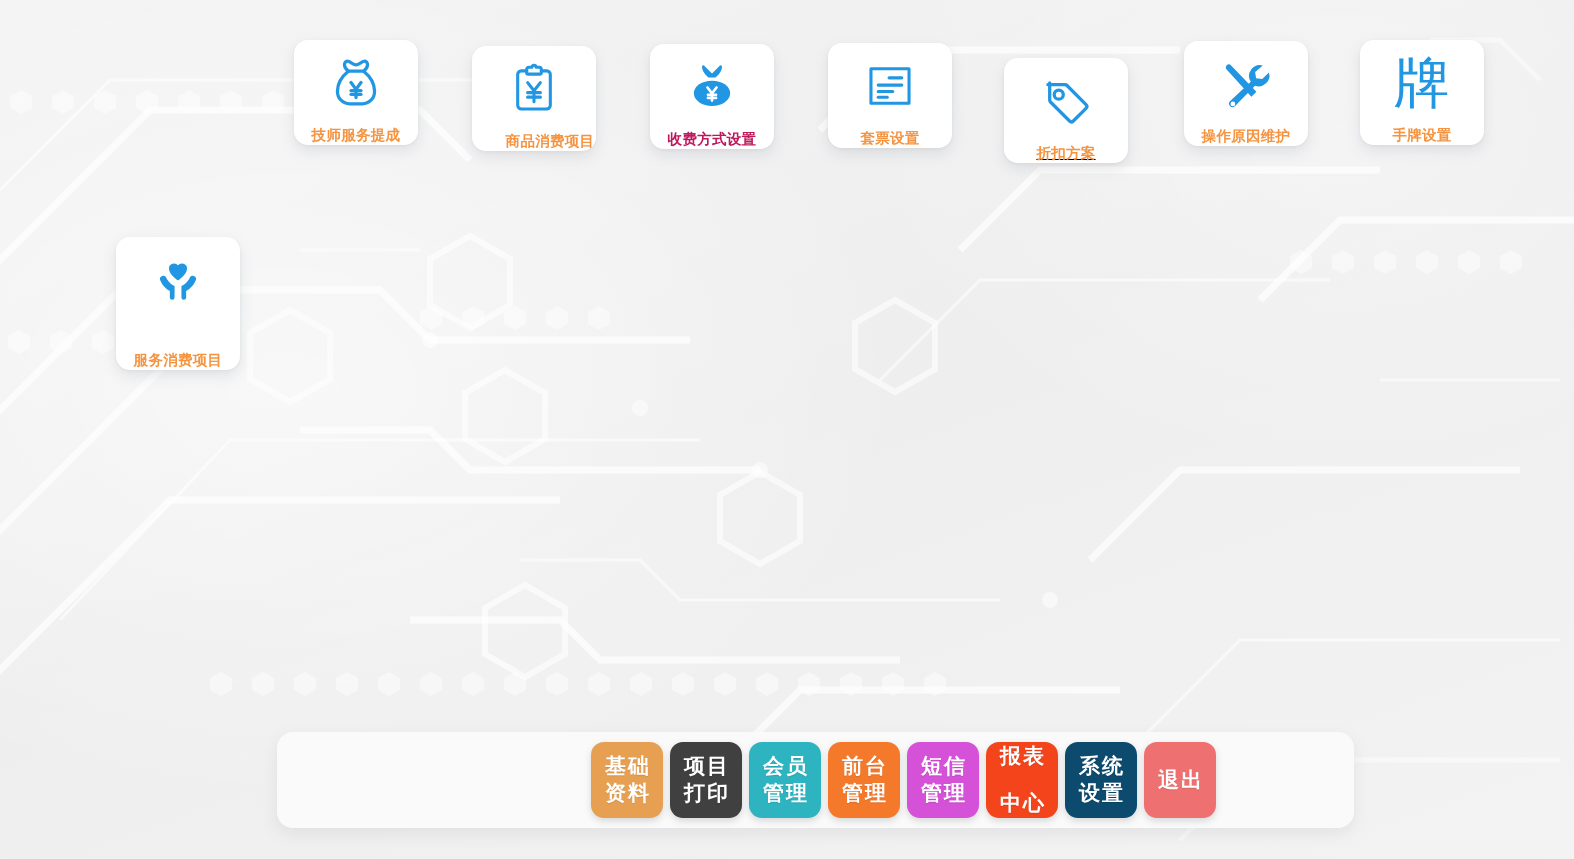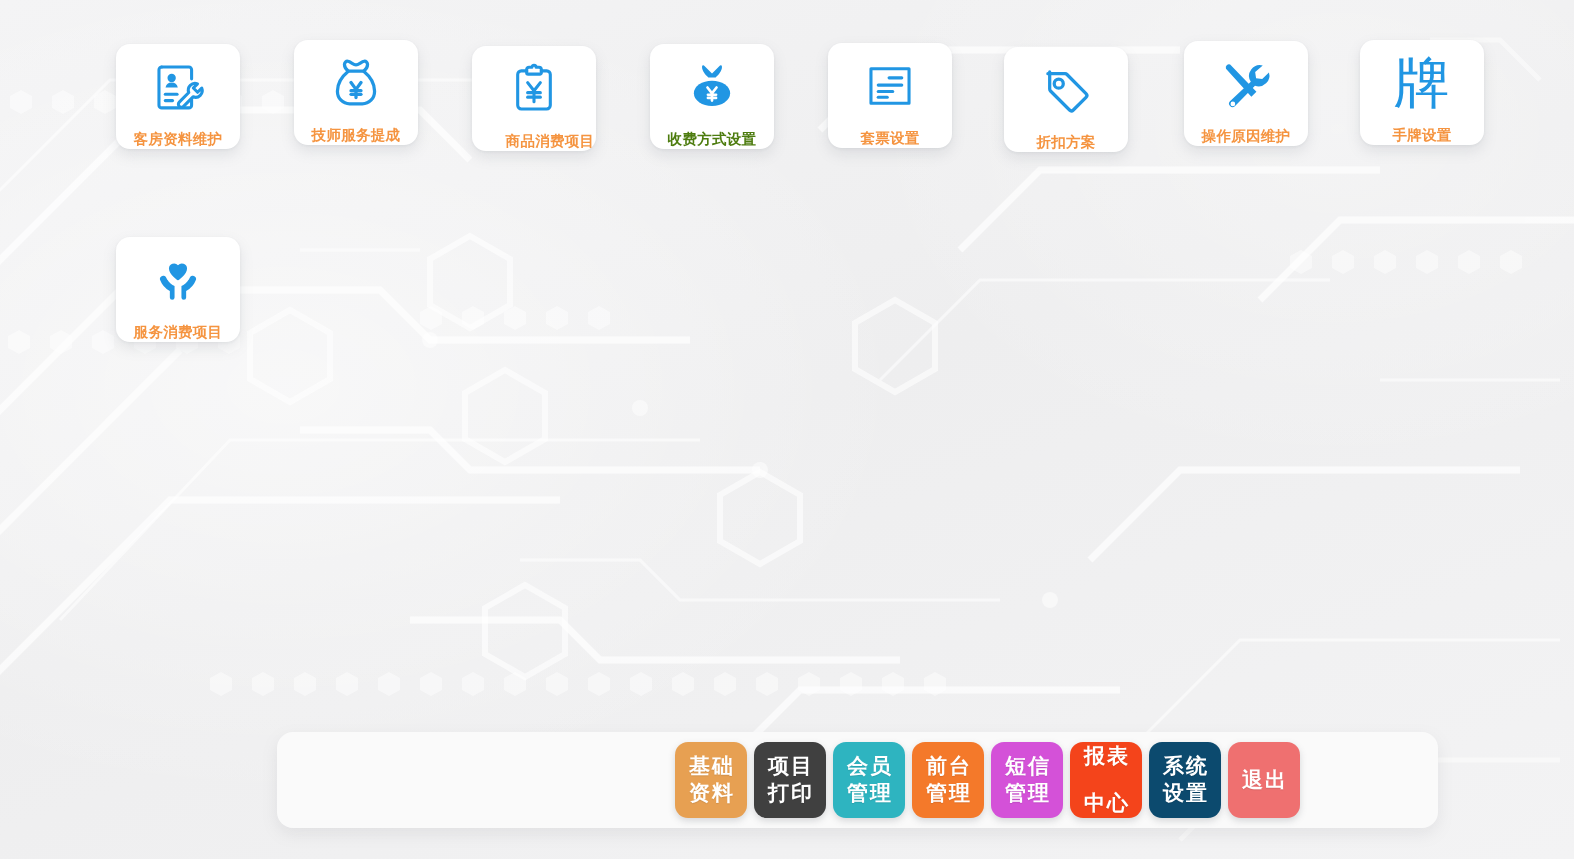--- a/index.html
+++ b/index.html
@@ -78,21 +78,21 @@
     letter-spacing: 0.3px;
     white-space: nowrap;
     text-align: center;
   }
 
   
   .toolbar {
     position: absolute;
     left: 277px;
     top: 732px;
-    width: 1161px;
+    width: 1077px;
     height: 96px;
     background: #fafafa;
     border-radius: 16px;
     box-shadow: 0 6px 16px rgba(120,125,135,0.13);
     display: flex;
     align-items: center;
     justify-content: flex-end;
     padding-right: 138px;
     gap: 7px;
   }
@@ -227,34 +227,20 @@
         <path d="M1430,40 L1500,40 L1540,80"></path>
         <path d="M1180,840 L1260,760 L1560,760"></path>
       </g>
     </svg>
   </div>
 
   <div class="card-grid">
 
     <div class="card-row">
 
-      <div class="card" style="left:0px; top:14px;">
-        <div class="card-icon">
-          <svg width="58" height="58" viewBox="0 0 64 64" fill="none" stroke="#2196e3" stroke-width="3.4" stroke-linecap="round" stroke-linejoin="round">
-            <path d="M14 10 h30 a3 3 0 0 1 3 3 v10"></path>
-            <path d="M47 44 v8 a3 3 0 0 1 -3 3 h-30 a3 3 0 0 1 -3 -3 v-39 a3 3 0 0 1 3 -3"></path>
-            <circle cx="25" cy="22" r="4.6" fill="#2196e3" stroke="none"></circle>
-            <path d="M18.2 32.5 a7 7 0 0 1 13.6 0 z" fill="#2196e3" stroke="none"></path>
-            <path d="M18 40 h13"></path>
-            <path d="M18 47 h8"></path>
-            <path d="M53.5 28.5 a7.4 7.4 0 0 0 -9.6 9.6 l-10.5 10.5 a3.3 3.3 0 0 0 4.7 4.7 l10.5 -10.5 a7.4 7.4 0 0 0 9.6 -9.6 l-4.6 4.6 l-4.7 -4.7 z" fill="#ffffff"></path>
-          </svg>
-        </div>
-        <div class="card-label" style="color: rgb(245, 148, 64);">客房资料维护</div>
-      </div>
 
       <div class="card" style="left:178px; top:10px;">
         <div class="card-icon">
           <svg width="58" height="58" viewBox="0 0 64 64" fill="none" stroke="#2196e3" stroke-width="3.6" stroke-linecap="round" stroke-linejoin="round">
             <path d="M23.5 19 C17 13.5 19 7.5 23 8 c3 0.4 6 4 9 4 s6 -3.6 9 -4 c4 -0.5 6 5.5 -0.5 11"></path>
             <path d="M23.5 19 h17 c5.5 4.5 12 12.5 12 22 c0 8 -6 14 -13.5 14 h-14 C17.5 55 11.5 49 11.5 41 c0 -9.5 6.5 -17.5 12 -22 z"></path>
             <path d="M26.5 31.5 L32 39 l5.5 -7.5"></path>
             <path d="M32 39 v9"></path>
             <path d="M26.5 40.5 h11"></path>
             <path d="M26.5 44.5 h11"></path>
@@ -283,37 +269,37 @@
             <path d="M21 10 C21 8 22.5 7.5 24 9 l8 8 l8 -8 c1.5 -1.5 3 -1 3 1 c0 4 -3.5 8.5 -7 11.5 h-8 C24.5 18.5 21 14 21 10 z" fill="#2196e3"></path>
             <ellipse cx="32" cy="39" rx="20" ry="14" fill="#2196e3"></ellipse>
             <g stroke="#ffffff" stroke-width="2.9" stroke-linecap="round" fill="none">
               <path d="M27 32.5 L32 39 l5 -6.5"></path>
               <path d="M32 39 v8"></path>
               <path d="M27.5 40.5 h9"></path>
               <path d="M27.5 44 h9"></path>
             </g>
           </svg>
         </div>
-        <div class="card-label" style="color: #4d7c0f;">收费方式设置</div>
+        <div class="card-label" style="color: #be185d;">收费方式设置</div>
       </div>
 
       <div class="card" style="left:712px; top:13px;">
         <div class="card-icon">
           <svg width="58" height="58" viewBox="0 0 64 64" fill="none" stroke="#2196e3" stroke-width="3.4" stroke-linecap="round" stroke-linejoin="round">
             <rect x="11" y="13" width="42" height="38"></rect>
             <path d="M31 23 h14"></path>
             <path d="M19 31 h26"></path>
             <path d="M19 38 h16"></path>
             <path d="M19 44.5 h10"></path>
           </svg>
         </div>
         <div class="card-label" style="color: rgb(245, 148, 64);">套票设置</div>
       </div>
 
-      <div class="card" style="left:888px; top:17px;">
+      <div class="card" style="left:888px; top:28px;text-decoration:underline;">
         <div class="card-icon">
           <svg width="58" height="58" viewBox="0 0 64 64" fill="none" stroke="#2196e3" stroke-width="3.6" stroke-linecap="round" stroke-linejoin="round">
             <path d="M12 14 h19 a3 3 0 0 1 2.1 0.9 l21 21 a3 3 0 0 1 0 4.2 l-14 14 a3 3 0 0 1 -4.2 0 l-21 -21 A3 3 0 0 1 14 31 v-19"></path>
             <circle cx="24" cy="25" r="5"></circle>
           </svg>
         </div>
         <div class="card-label" style="color: rgb(245, 148, 64);">折扣方案</div>
       </div>
 
       <div class="card" style="left:1068px; top:11px;">
@@ -342,21 +328,21 @@
       <div class="card" style="left:0px; top:2px;">
         <div class="card-icon">
           <svg width="58" height="58" viewBox="0 0 64 64">
             <g fill="#2196e3">
               <path d="M32 32.5 s-10 -6.6 -10 -13.2 a5.7 5.7 0 0 1 10 -3.5 a5.7 5.7 0 0 1 10 3.5 C42 25.9 32 32.5 32 32.5 z"></path>
               <path d="M13.5 28 a3.6 3.6 0 0 1 5.4 1.2 c2.4 5 6 8 9.3 9.4 v12.6 a2.6 2.6 0 0 1 -5.2 0 v-7 c-5 -2.6 -9 -7.6 -10.7 -12.2 a3.4 3.4 0 0 1 1.2 -4 z"></path>
               <path d="M50.5 28 a3.6 3.6 0 0 0 -5.4 1.2 c-2.4 5 -6 8 -9.3 9.4 v12.6 a2.6 2.6 0 0 0 5.2 0 v-7 c5 -2.6 9 -7.6 10.7 -12.2 a3.4 3.4 0 0 0 -1.2 -4 z"></path>
             </g>
           </svg>
         </div>
-        <div class="card-label" style="color: rgb(245, 148, 64);">服务消费项目</div>
+        <div class="card-label" style="color: rgb(245, 148, 64); margin-top: 28px;">服务消费项目</div>
       </div>
     </div>
 
   </div>
 
   <div class="toolbar">
     <button class="tb-btn" style="background: rgb(231, 160, 82);">
       <span>基础</span>
       <span>资料</span>
     </button>

